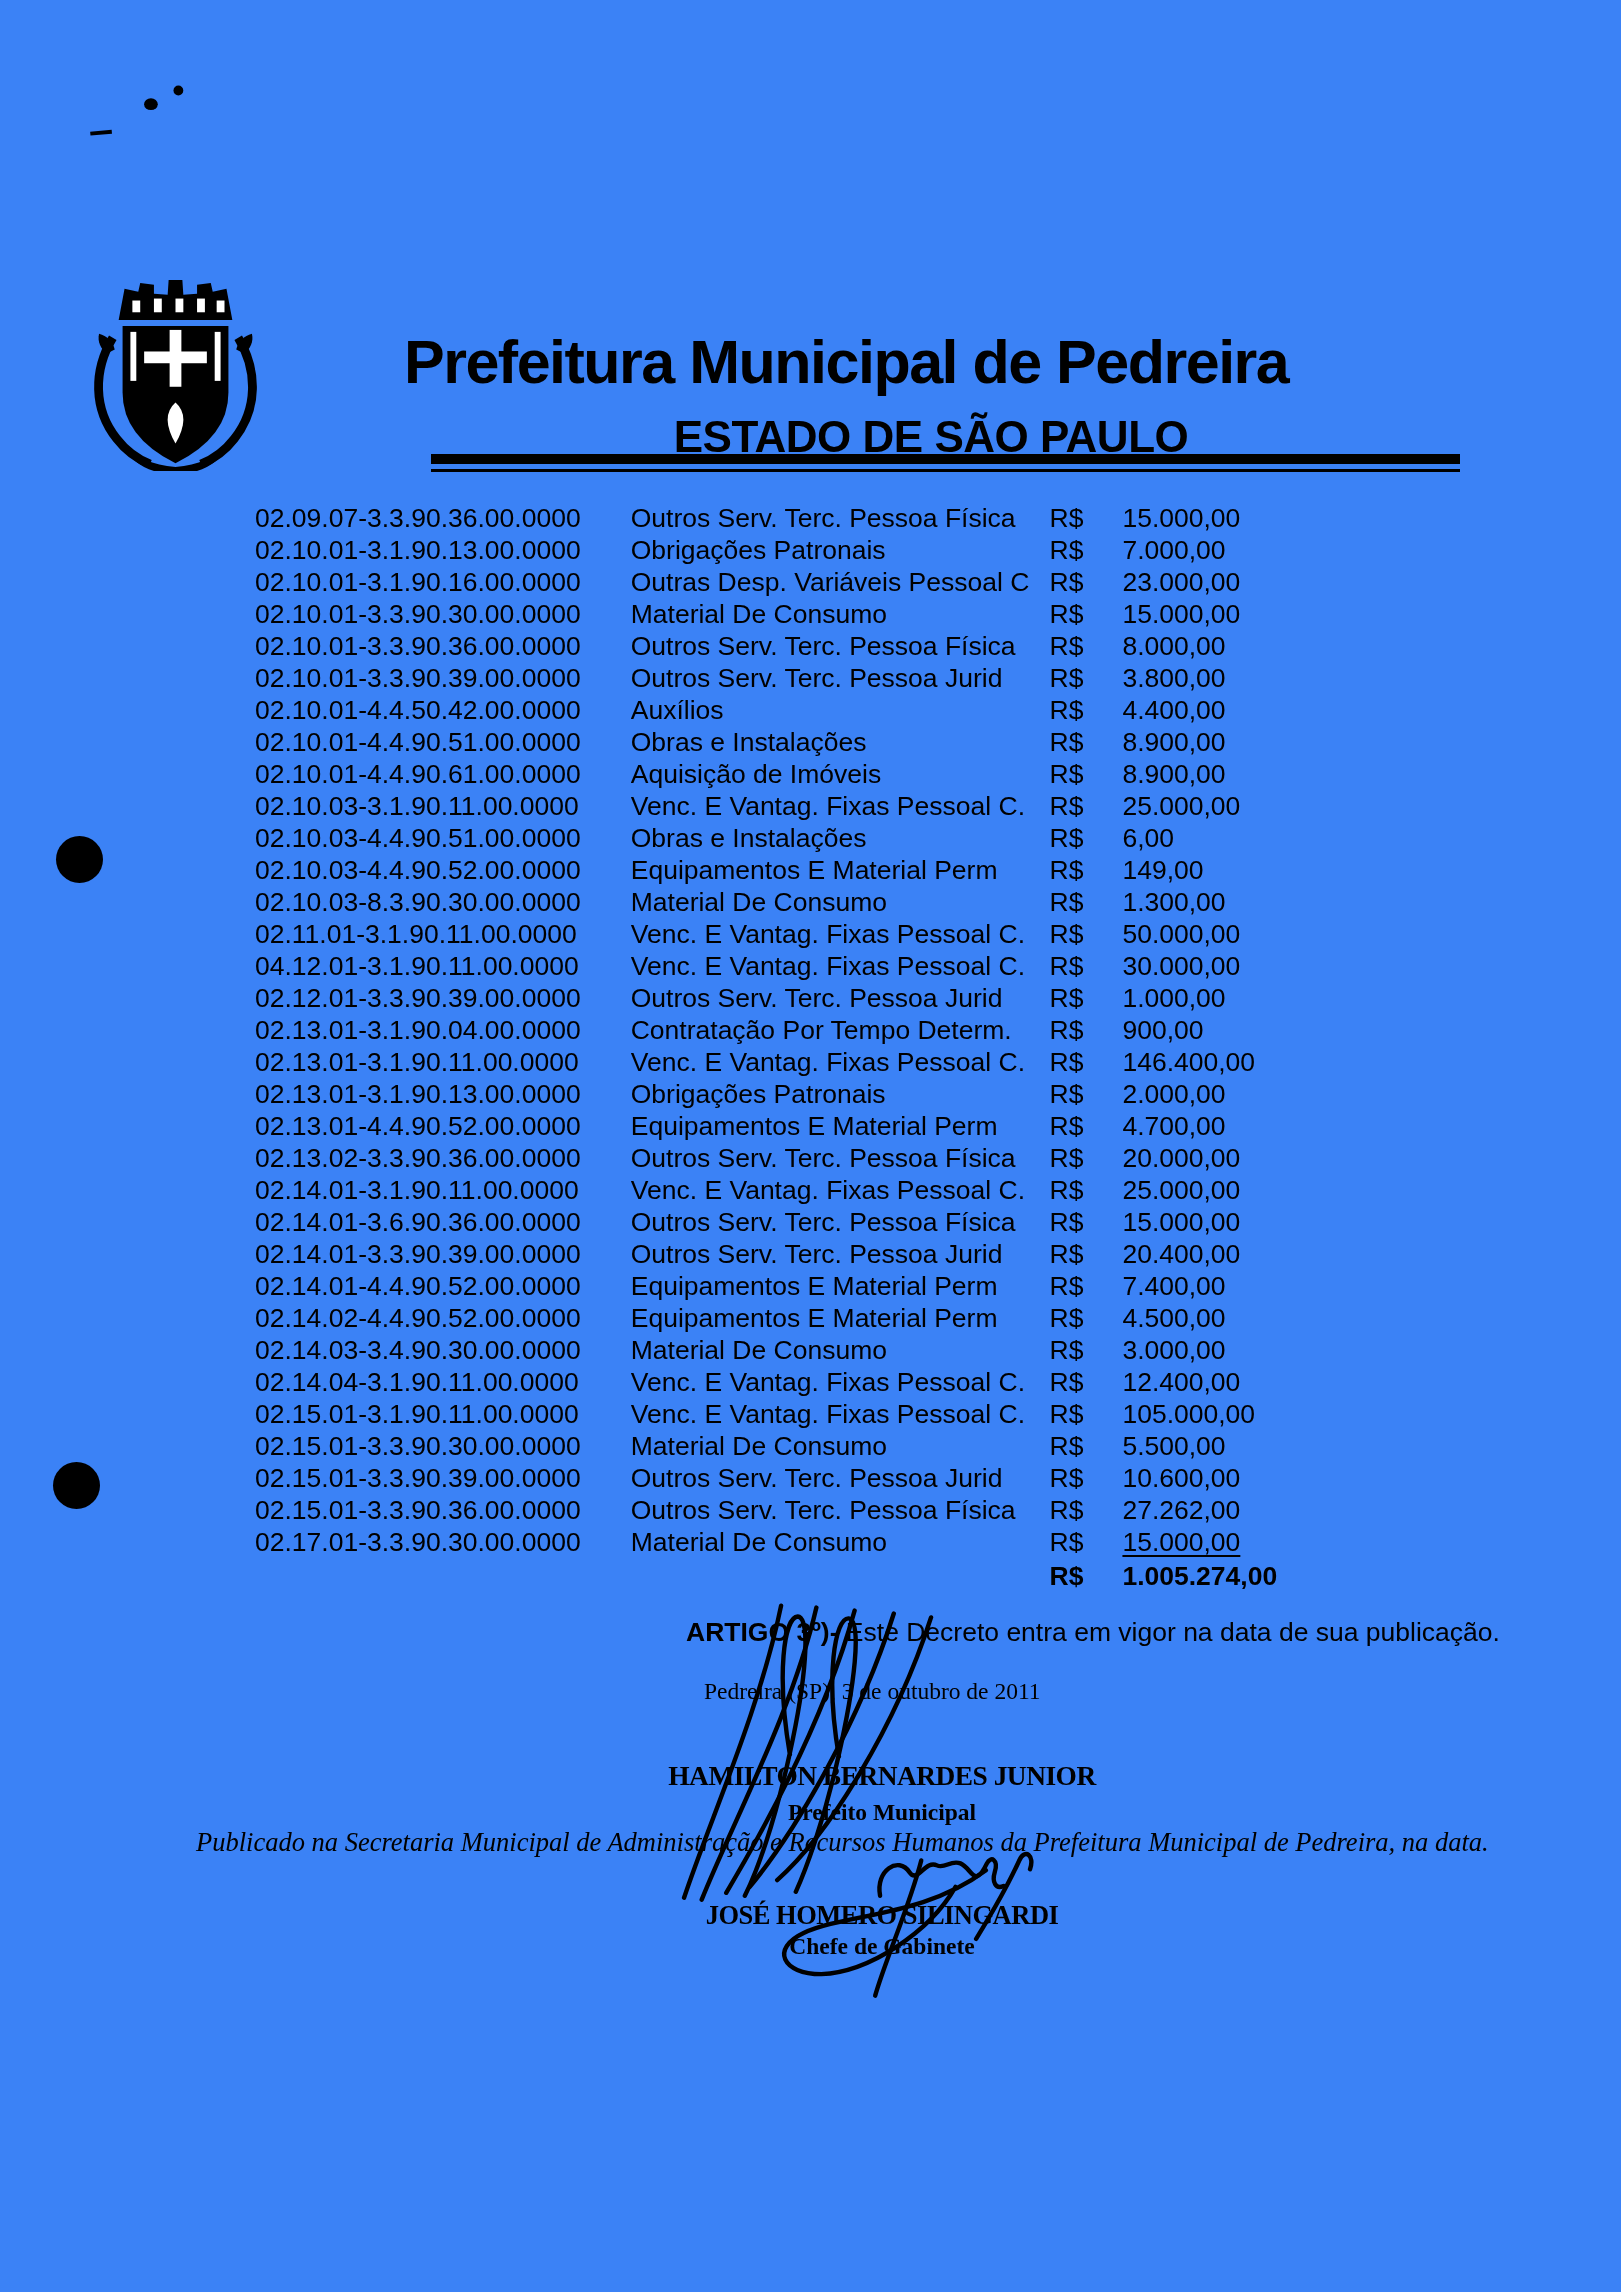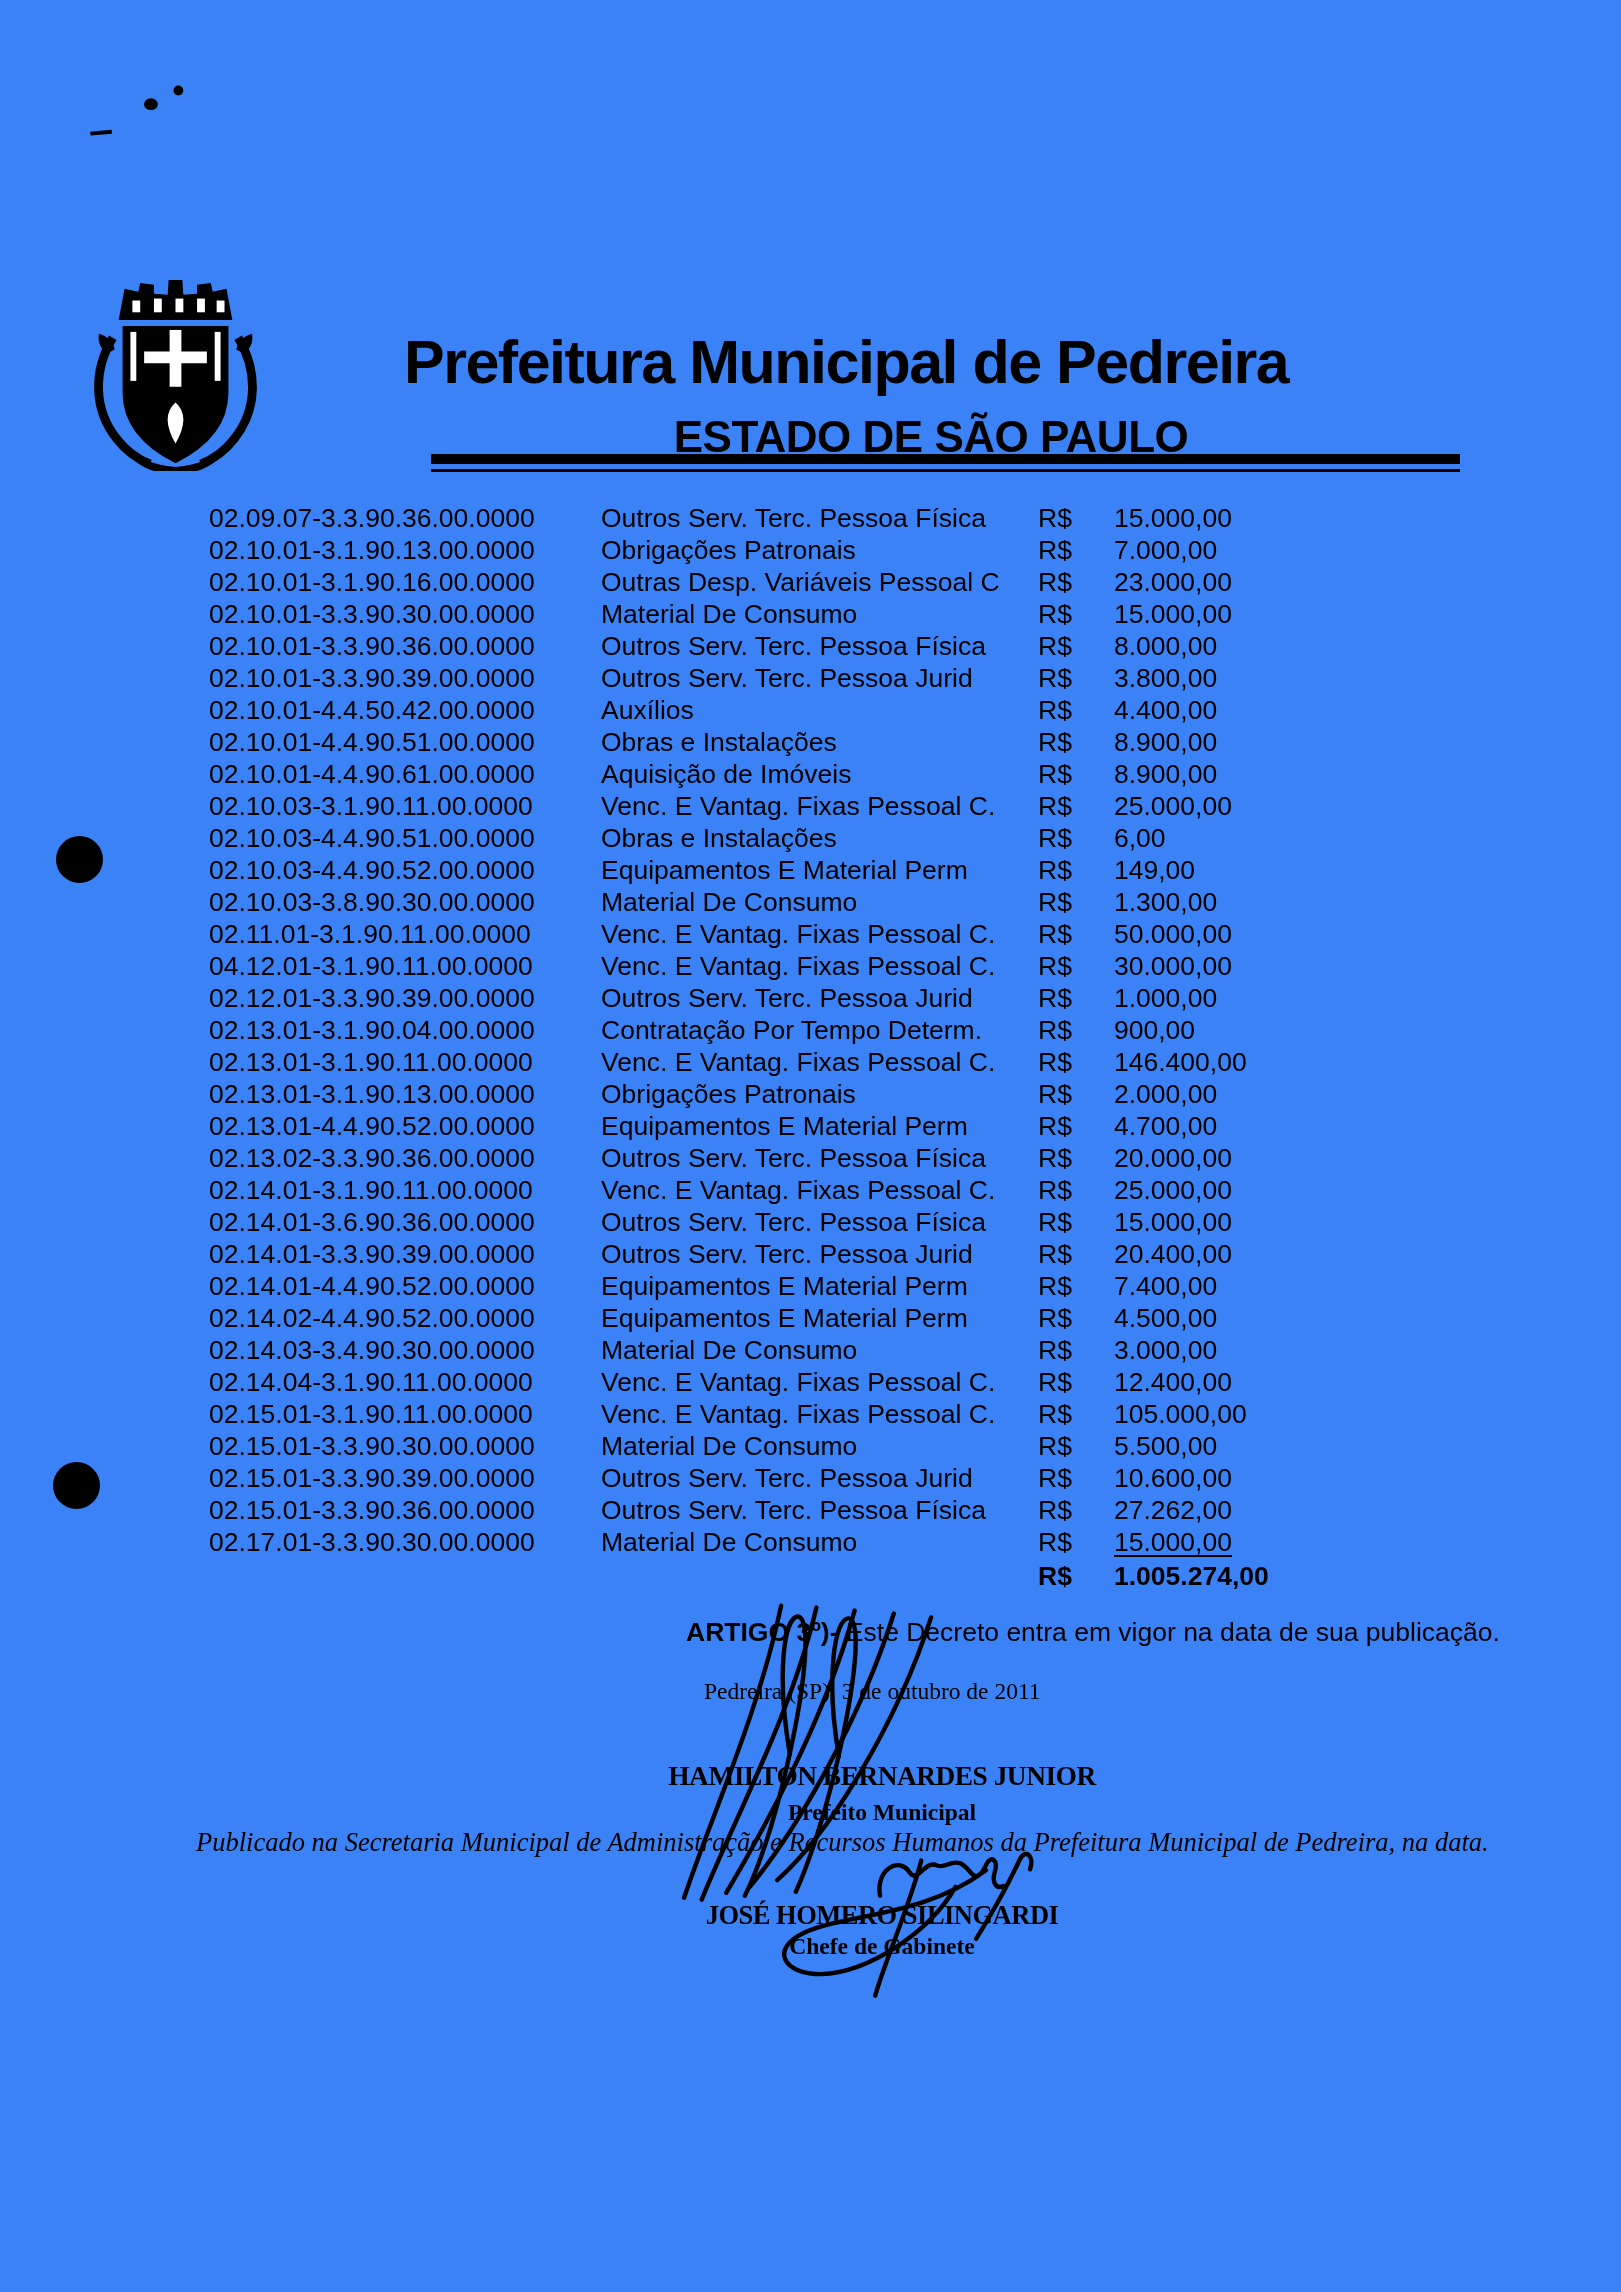--- a/index.html
+++ b/index.html
@@ -23,21 +23,21 @@
   .subtitle{font-size:44px;font-weight:bold;letter-spacing:-0.5px;}
   .rule-thick{position:absolute;left:431px;top:454px;width:1029px;height:9.8px;background:#000;}
   .rule-thin{position:absolute;left:431px;top:469px;width:1029px;height:2.9px;background:#000;}
   .crest{position:absolute;left:93px;top:277px;}
   
   .btable{
     position:absolute;left:209px;top:502px;width:1085px;
     font-size:26.5px;
   }
   .trow{display:flex;height:32px;line-height:32px;white-space:nowrap;}
-  .col-code{width:392px;}
+  .col-code{width:392px;margin-left:46px;}
   .col-desc{width:437px;overflow:hidden;}
   .col-cur{width:76px;}
   .col-val{width:179px;text-align:left;}
   .u{text-decoration:underline;text-underline-offset:3.9px;}
   .trow.total{font-weight:bold;margin-top:2px;}
   
   .artigo{
     position:absolute;left:686px;top:1617px;
     font-size:26.5px;white-space:nowrap;
   }
@@ -161,21 +161,21 @@
       <span class="col-cur">R$</span>
       <span class="col-val">6,00</span>
     </div>
         <div class="trow">
       <span class="col-code">02.10.03-4.4.90.52.00.0000</span>
       <span class="col-desc">Equipamentos E Material Perm</span>
       <span class="col-cur">R$</span>
       <span class="col-val">149,00</span>
     </div>
         <div class="trow">
-      <span class="col-code">02.10.03-3.8.90.30.00.0000</span>
+      <span class="col-code">02.10.03-8.3.90.30.00.0000</span>
       <span class="col-desc">Material De Consumo</span>
       <span class="col-cur">R$</span>
       <span class="col-val">1.300,00</span>
     </div>
         <div class="trow">
       <span class="col-code">02.11.01-3.1.90.11.00.0000</span>
       <span class="col-desc">Venc. E Vantag. Fixas Pessoal C.</span>
       <span class="col-cur">R$</span>
       <span class="col-val">50.000,00</span>
     </div>

